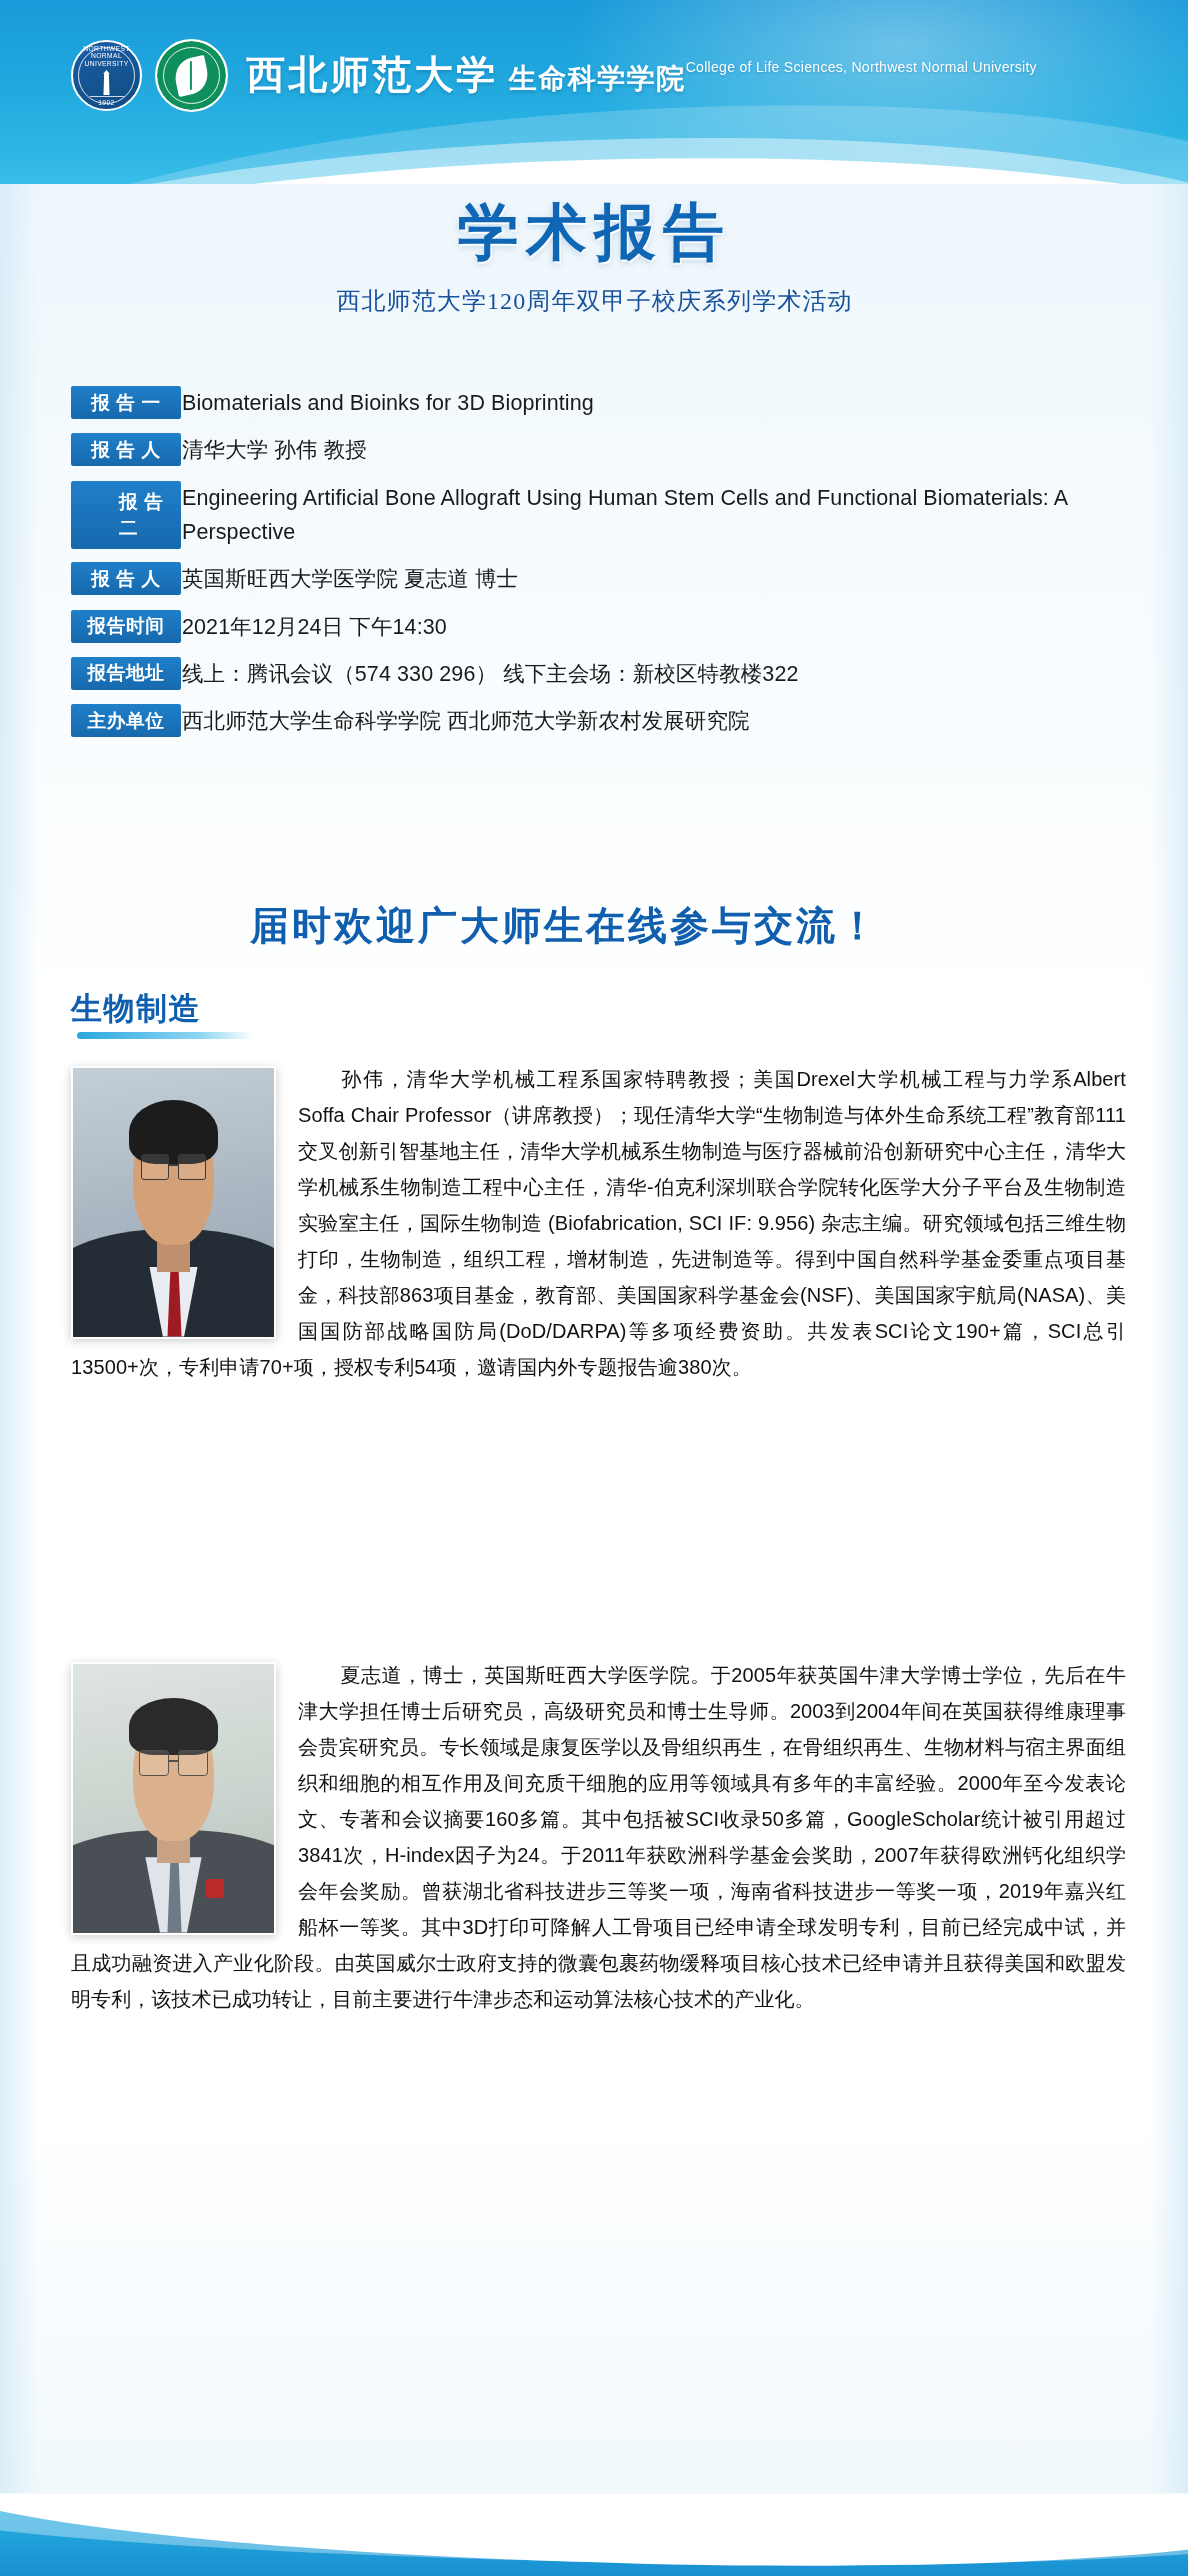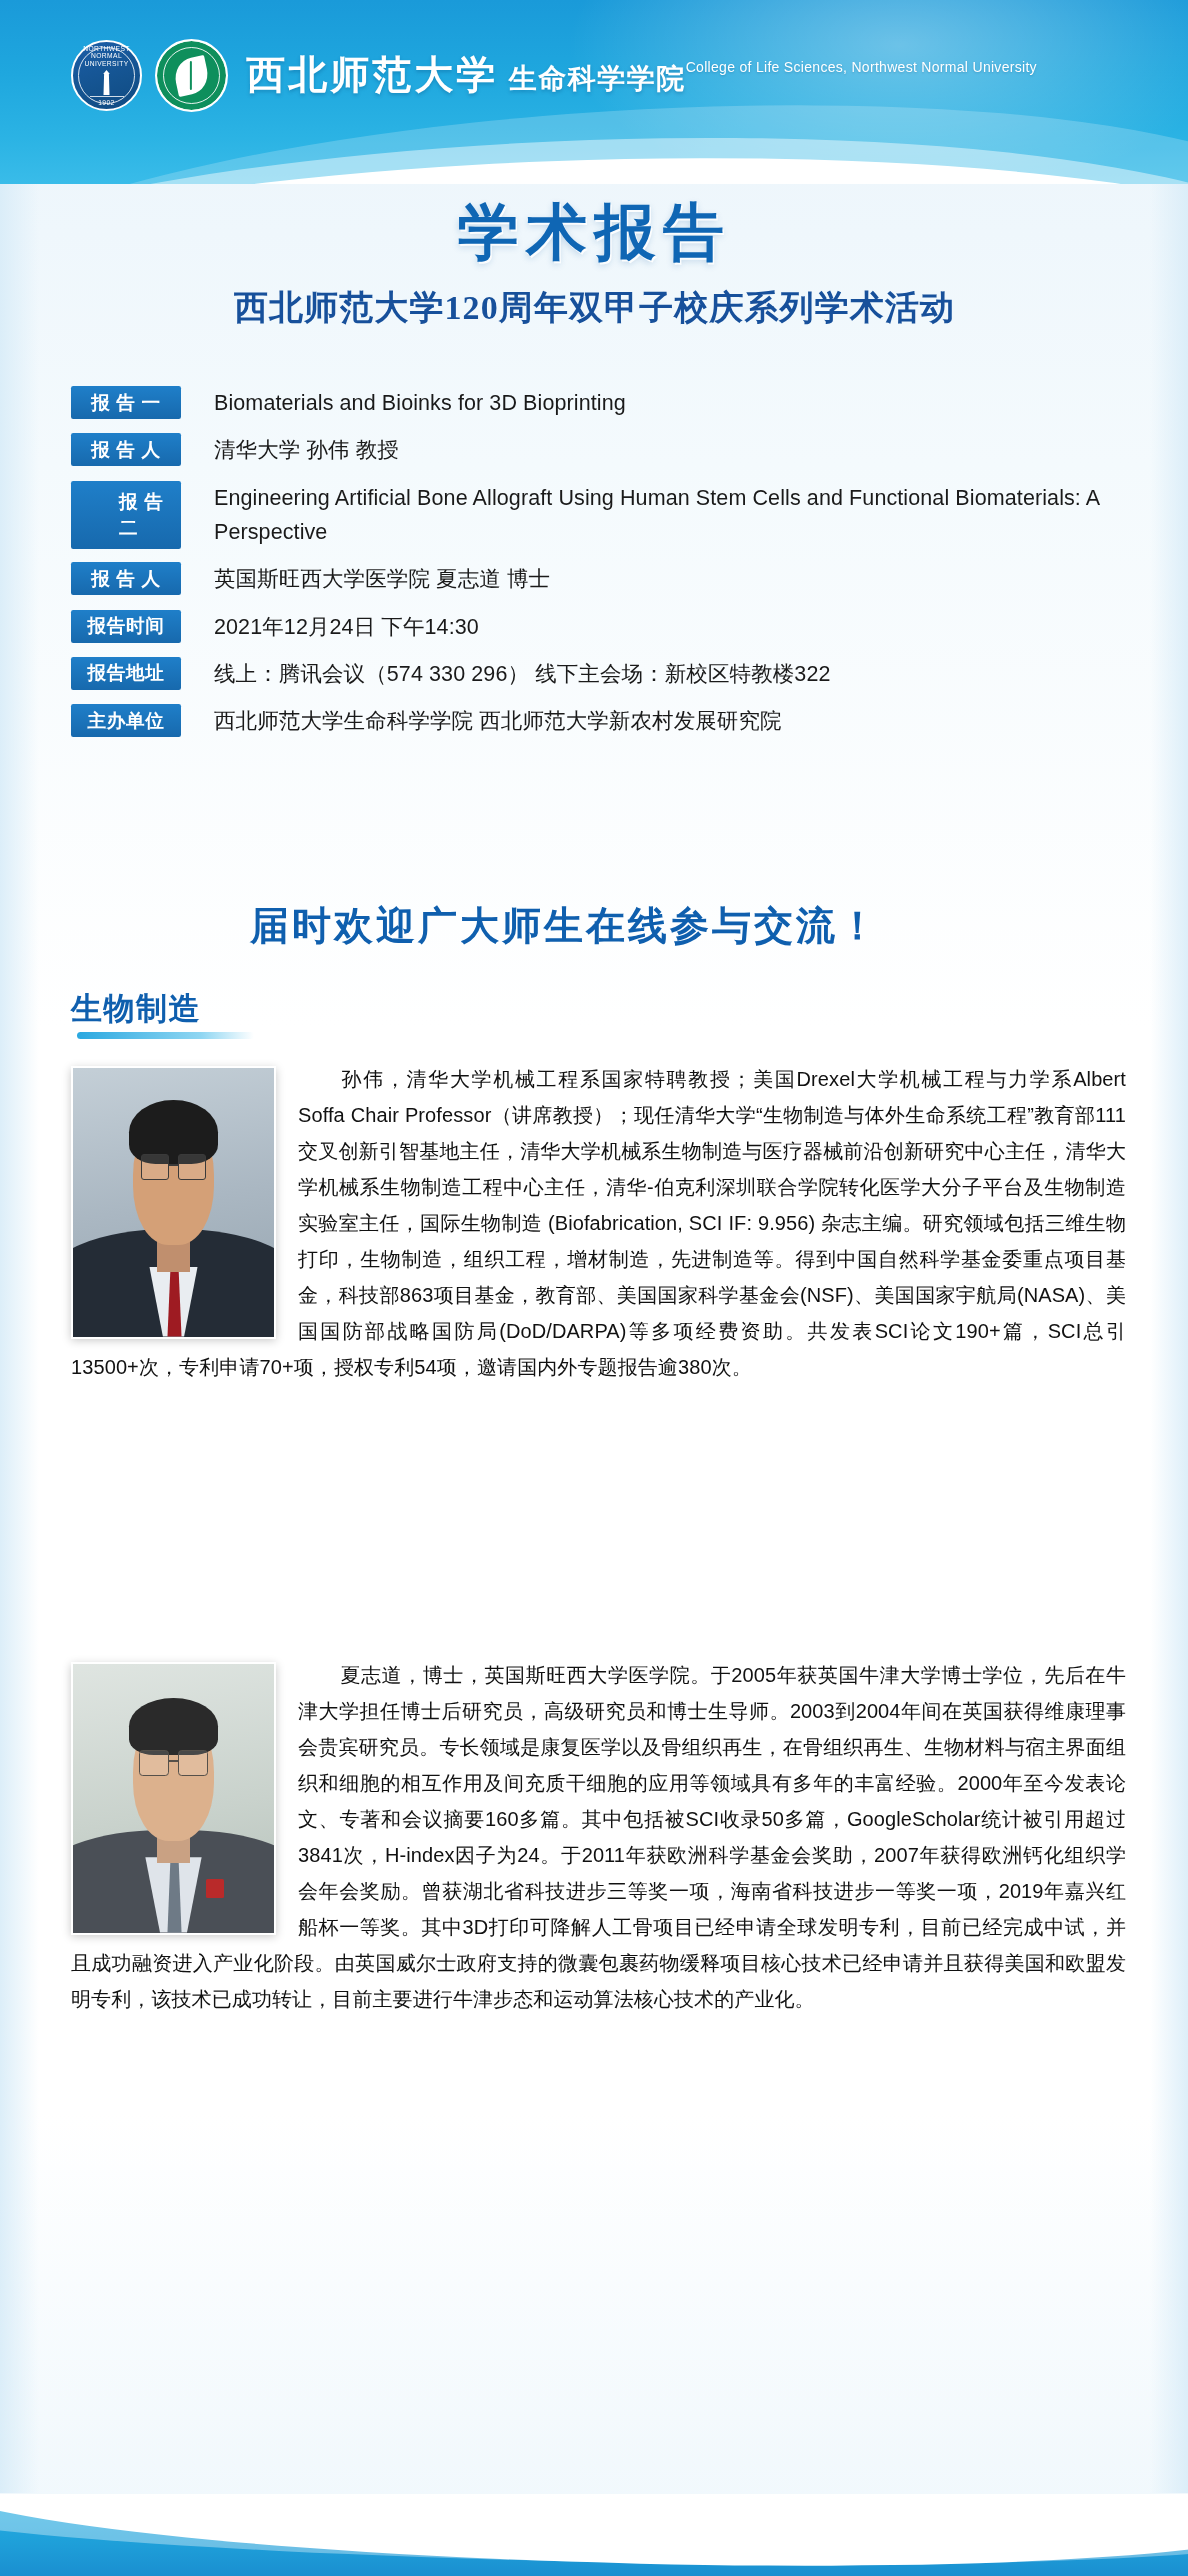--- a/index.html
+++ b/index.html
@@ -198,22 +198,22 @@
     font-size: 61px;
     font-weight: 700;
     color: #0f66b4;
     letter-spacing: 7.4px;
     text-shadow: 1.5px 2.2px 0 rgba(255,255,255,0.9), 0 3px 7.4px rgba(20,90,160,0.22);
     line-height: 1.1;
   }
   .headline-sub {
     margin-top: 19.3px;
     font-family: "Liberation Serif", "DejaVu Serif", serif;
-    font-size: 34px;
-    font-weight: 700;
+    font-size: 24px;
+    font-weight: 400;
     color: #17509b;
     letter-spacing: 1.1px;
   }
 
   
   .info-block {
     position: absolute;
     top: 386px;
     left: 71px;
     width: 1055px;
@@ -235,21 +235,21 @@
     letter-spacing: 0.7px;
     display: flex;
     align-items: center;
     justify-content: center;
     border-radius: 2.2px;
     padding: 0 4.5px;
   }
   .info-label.tall { min-height: 68px; padding-left: 48px; }
   .info-value {
     flex: 1 1 auto;
-    padding-left: 33px;
+    padding-left: 1px;
     font-size: 21.5px;
     color: #1a1a1a;
     line-height: 34px;
     letter-spacing: 0.1px;
   }
   .info-value.two-line { line-height: 34px; }
 
   
   .callout {
     position: absolute;

